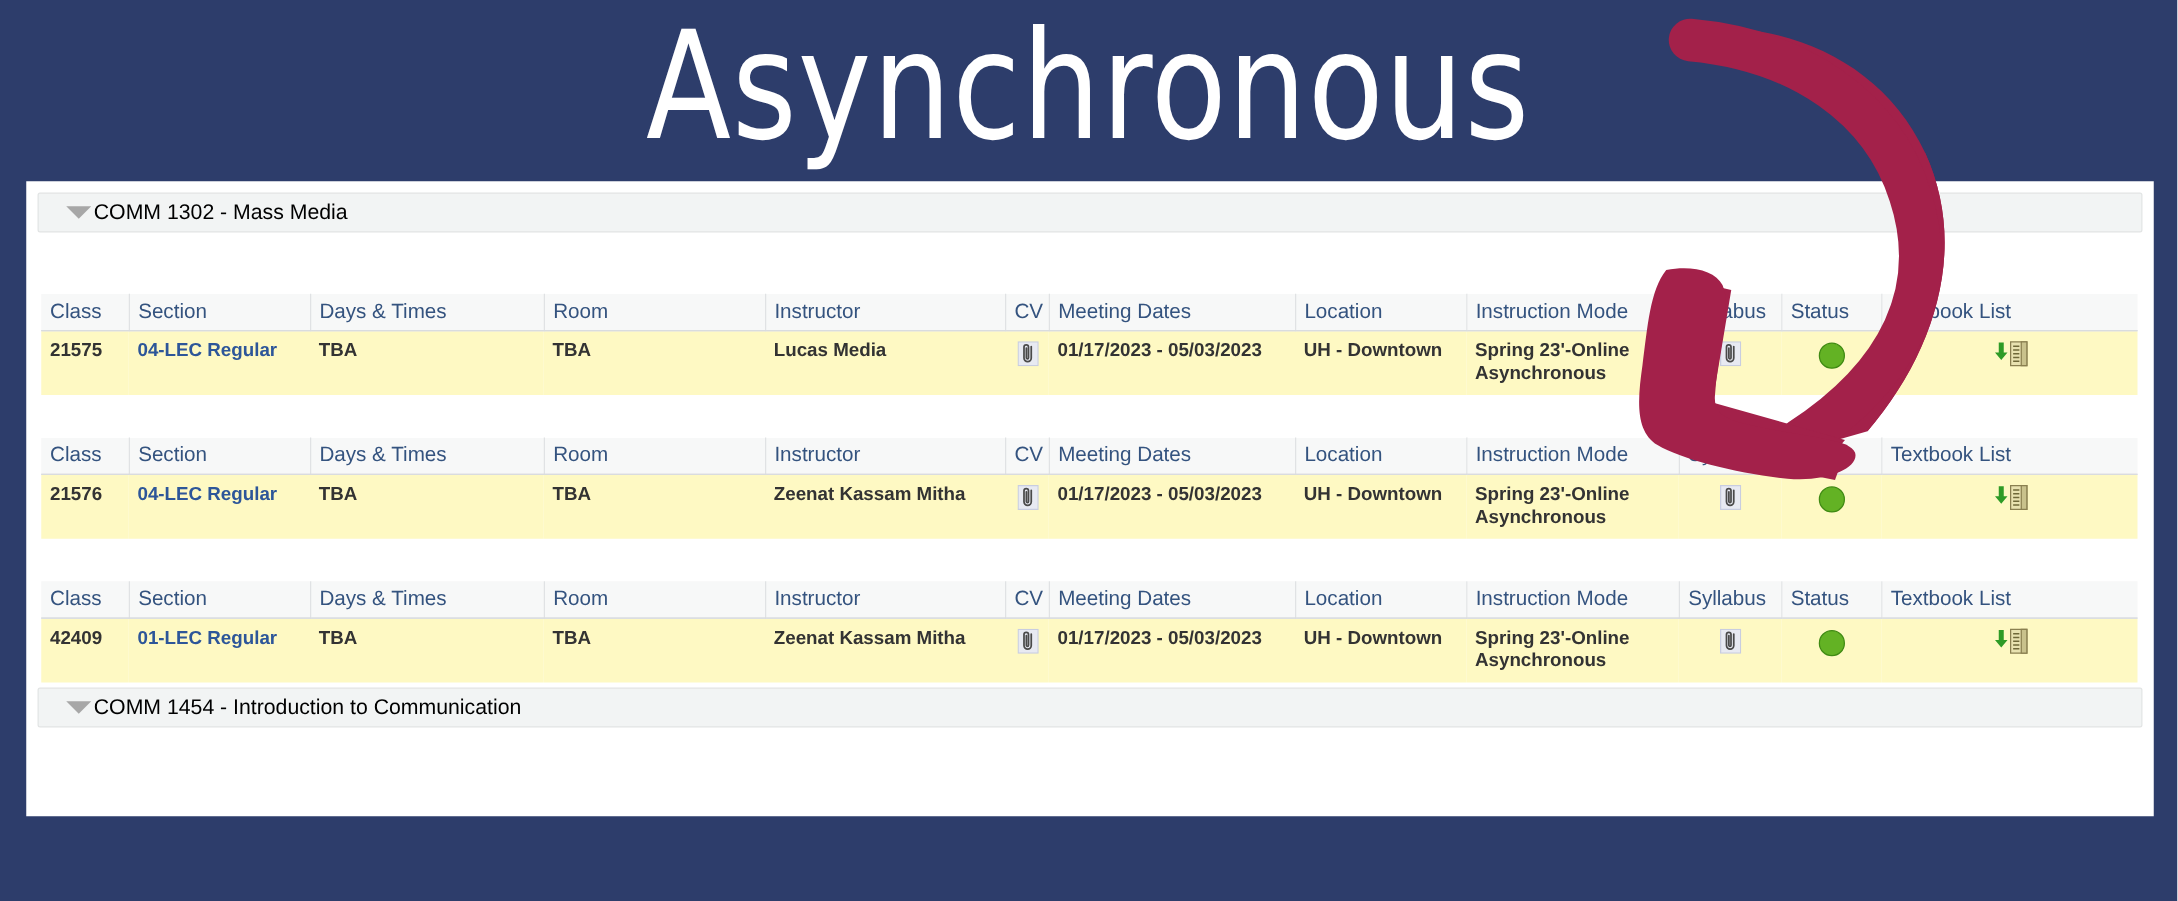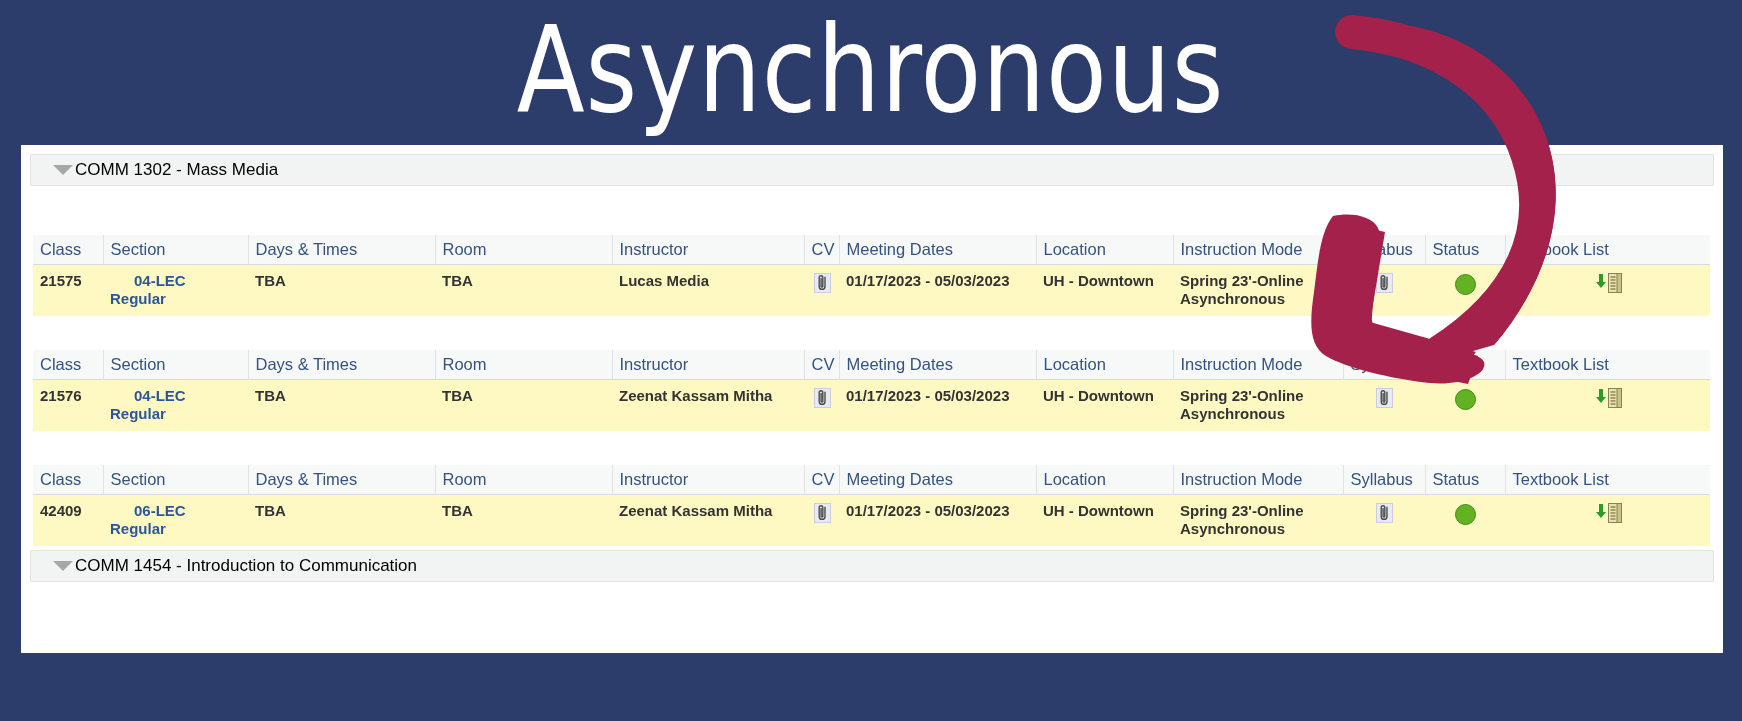--- a/index.html
+++ b/index.html
@@ -112,21 +112,20 @@
     vertical-align: top;
     line-height: 1.17;
     border: none;
     background: #fef9c3;
     font-weight: bold;
   }
   td.cls-num { color: #27518c; font-size: 19px; }
   td.sec-link a, a.lnk {
     color: #2d5699;
     text-decoration: none;
-    margin-left: 24px;
   }
   td.center { text-align: center; }
 
   .row-gap { height: 34px; }
 
   
   .clip {
     display: inline-block;
     width: 17px;
     height: 20px;
@@ -376,21 +375,21 @@
             <th>Location</th>
             <th>Instruction Mode</th>
             <th>Syllabus</th>
             <th>Status</th>
             <th class="last">Textbook List</th>
           </tr>
         </thead>
         <tbody>
           <tr>
             <td class="cls-num">42409</td>
-            <td class="sec-link"><a class="lnk" href="#">06-LEC Regular</a></td>
+            <td class="sec-link"><a class="lnk" href="#">01-LEC Regular</a></td>
             <td>TBA</td>
             <td>TBA</td>
             <td>Zeenat Kassam Mitha</td>
             <td class="center">
               <span class="clip">
                 <svg width="17" height="20" viewBox="0 0 17 20">
                     <rect x="0.5" y="0.5" width="16" height="19" fill="#e8eaf2" stroke="#c8cde0"></rect>
                     <path d="M11 4.2 v9.2 a2.9 2.9 0 0 1 -5.8 0 V4.6 a1.8 1.8 0 0 1 3.6 0 v8.6 a0.85 0.85 0 0 1 -1.7 0 V5.4" fill="none" stroke="#4a4a4a" stroke-width="1.4" stroke-linecap="round"></path>
                   </svg>
               </span>

